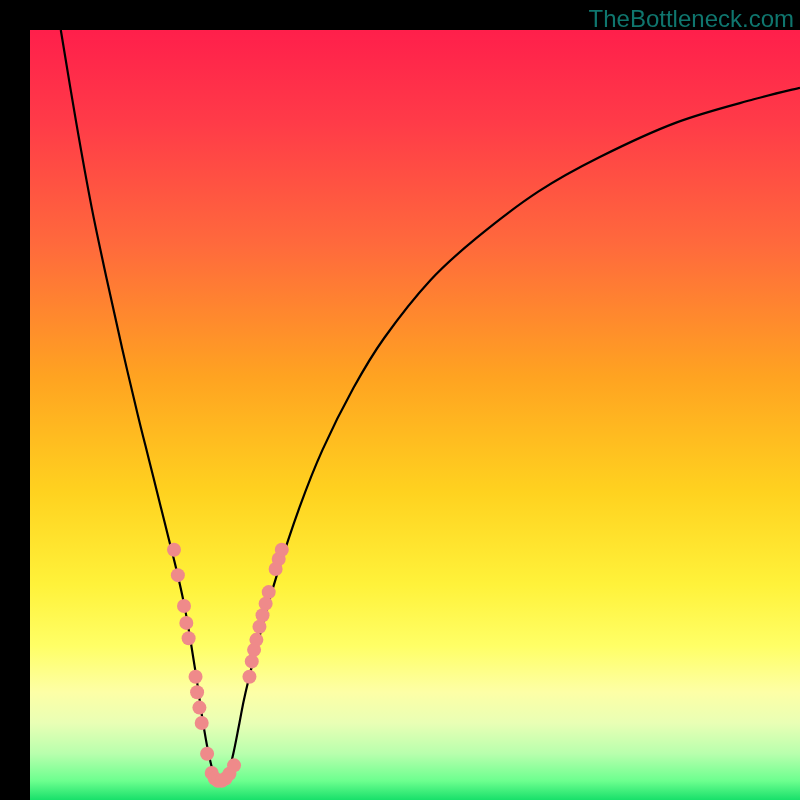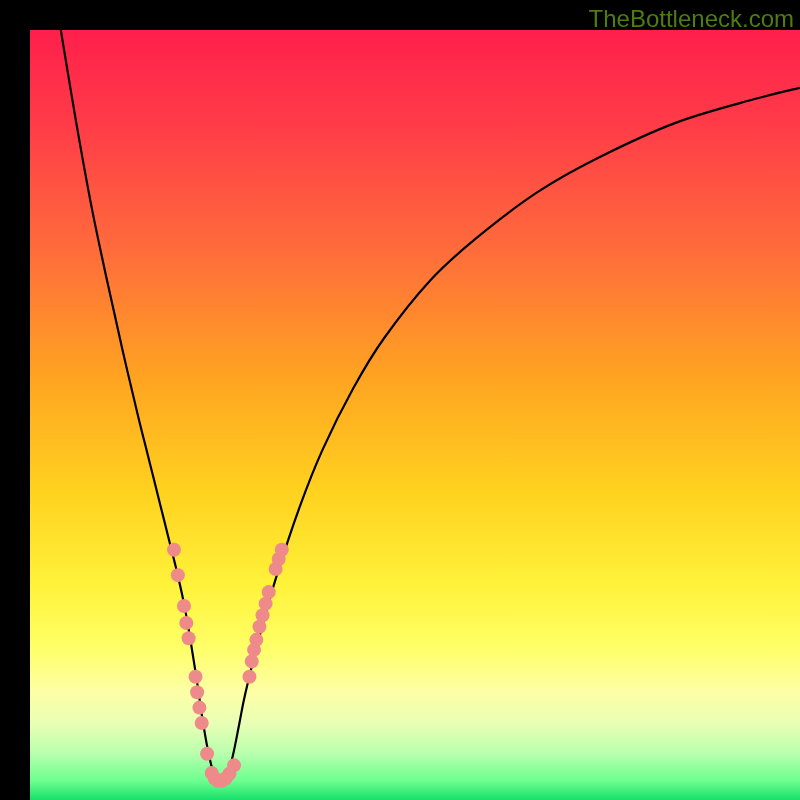--- a/index.html
+++ b/index.html
@@ -38,21 +38,21 @@
     top: 0;
     width: 100%;
     height: 100%;
   }
   .watermark {
     position: absolute;
     top: 5px;
     right: 6px;
     font-size: 24px;
     font-weight: 500;
-    color: #4d7c0f;
+    color: #0f766e;
     letter-spacing: 0px;
   }
 </style>
 </head>
 <body>
 
 <div class="frame">
 
   <div class="plot-area">
 

